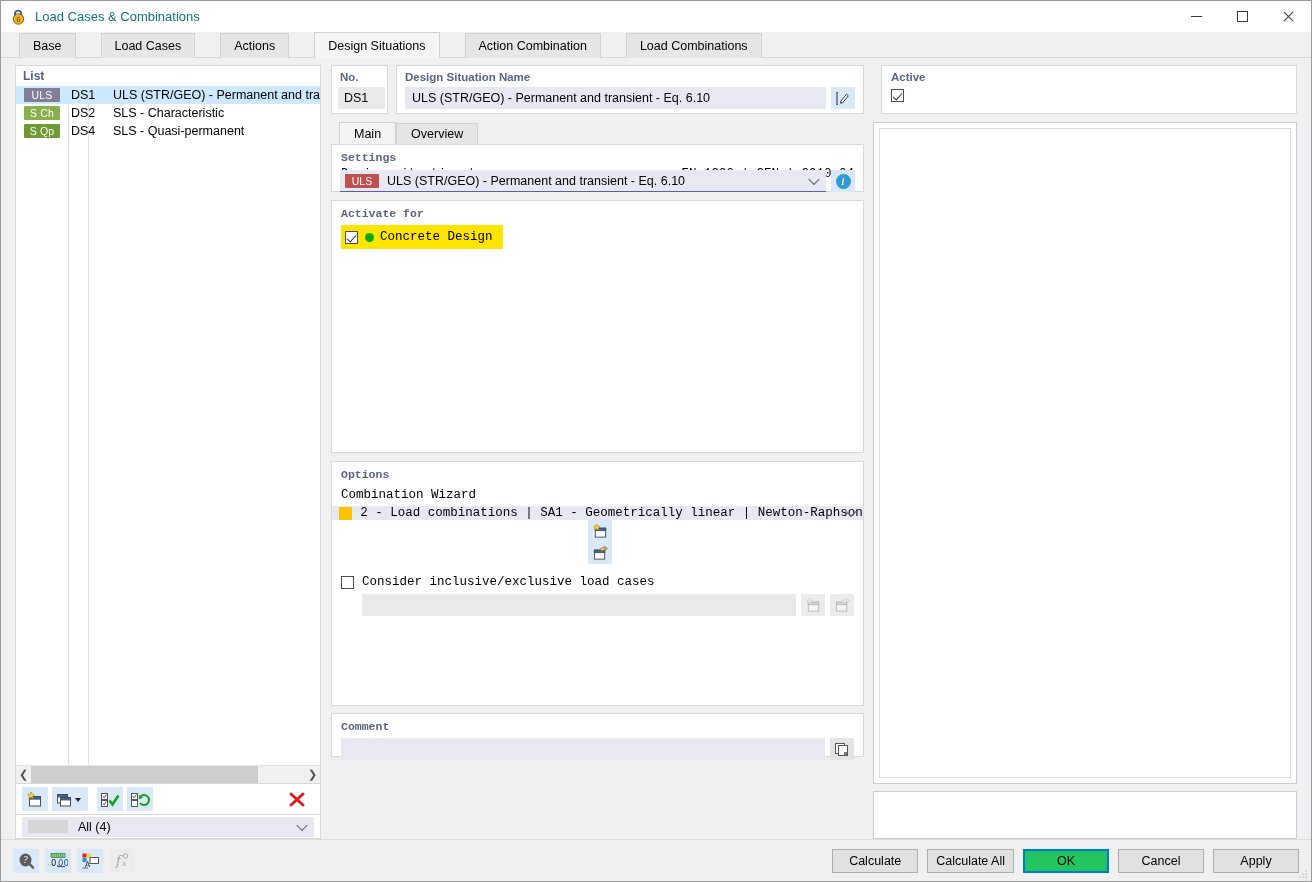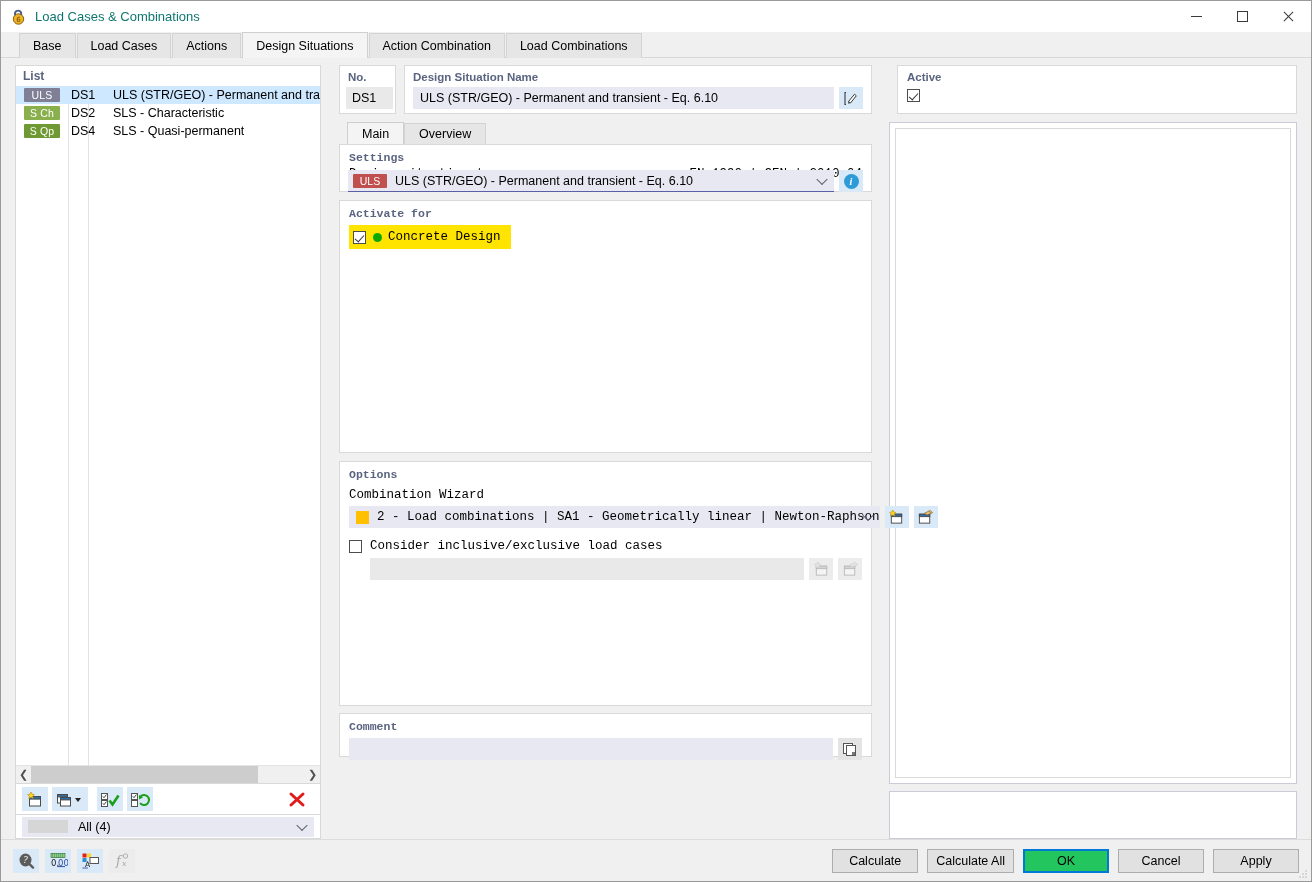--- a/index.html
+++ b/index.html
@@ -33,38 +33,38 @@
   .wb-max{width:11px;height:11px;border:1px solid #3a3a3a;box-sizing:border-box;}
   .wb-close{width:13px;height:13px;position:relative;}
   .wb-close:before,.wb-close:after{content:"";position:absolute;left:0;top:6px;width:13px;height:1px;background:#3a3a3a;}
   .wb-close:before{transform:rotate(45deg);}
   .wb-close:after{transform:rotate(-45deg);}
 
   
   .tabstrip{
     height:26px;min-height:26px;background:#f0f0f0;
     display:flex;align-items:flex-end;
-    padding-left:18px;position:relative;
+    padding-left:18px;position:relative;gap:24px;
   }
   .tabstrip:after{
     content:"";position:absolute;left:0;right:0;bottom:0;height:1px;background:#d8d8d8;
   }
   .tab{
     height:25px;line-height:25px;padding:0 13px;
     background:#e6e6e6;border:1px solid #d3d3d3;border-bottom:none;
     margin-right:1px;font-size:12.5px;color:#000;
     position:relative;z-index:1;box-sizing:border-box;
     white-space:nowrap;
   }
   .tab.active{background:#f4f4f4;border-color:#cfcfcf;height:26px;line-height:26px;z-index:3;}
 
   
   .content{
     flex:1;display:flex;position:relative;background:#f0f0f0;
-    padding:7px 14px 0 14px;box-sizing:border-box;gap:8px;
+    padding:7px 14px 0 14px;box-sizing:border-box;
   }
   .col-left{width:306px;display:flex;flex-direction:column;}
   .col-mid{width:533px;margin-left:10px;display:flex;flex-direction:column;}
   .col-right{flex:1;margin-left:9px;display:flex;flex-direction:column;}
 
   
   .listpanel{
     background:#fff;border:1px solid #d9d9d9;box-sizing:border-box;
     flex:1;display:flex;flex-direction:column;position:relative;overflow:hidden;
   }
@@ -425,21 +425,21 @@
         <div class="hl-check">
           <span class="cb checked"></span>
           <span class="dot"></span>
           <span>Concrete Design</span>
         </div>
       </div>
 
       <div class="panel" style="margin-top:8px;height:245px;">
         <div class="plabel">Options</div>
         <div class="rowlabel" style="margin-top:5px;">Combination Wizard</div>
-        <div class="row" style="margin-top:4px;">
+        <div class="row" style="margin-top:4px;flex-direction:column;">
           <div class="combo" style="flex:1;">
             <span class="combo-swatch"></span>
             <span class="combo-text">2 - Load combinations | SA1 - Geometrically linear | Newton-Raphson</span>
             <span class="chev"></span>
           </div>
           <div class="icon-btn">
             <svg width="17" height="16" viewBox="0 0 18 17">
               <rect x="3.5" y="5.5" width="11" height="9.5" fill="#fff" stroke="#4a4a4a"></rect>
               <rect x="3.5" y="5.5" width="11" height="2.6" fill="#2f6fa8" stroke="#4a4a4a"></rect>
               <path d="M5 1 L6.1 3.2 L8.4 3.6 L6.7 5.1 L7.2 7.4 L5 6.3 L2.8 7.4 L3.3 5.1 L1.6 3.6 L3.9 3.2 Z" fill="#ffd42a" stroke="#b58a00" stroke-width="0.6"></path>

